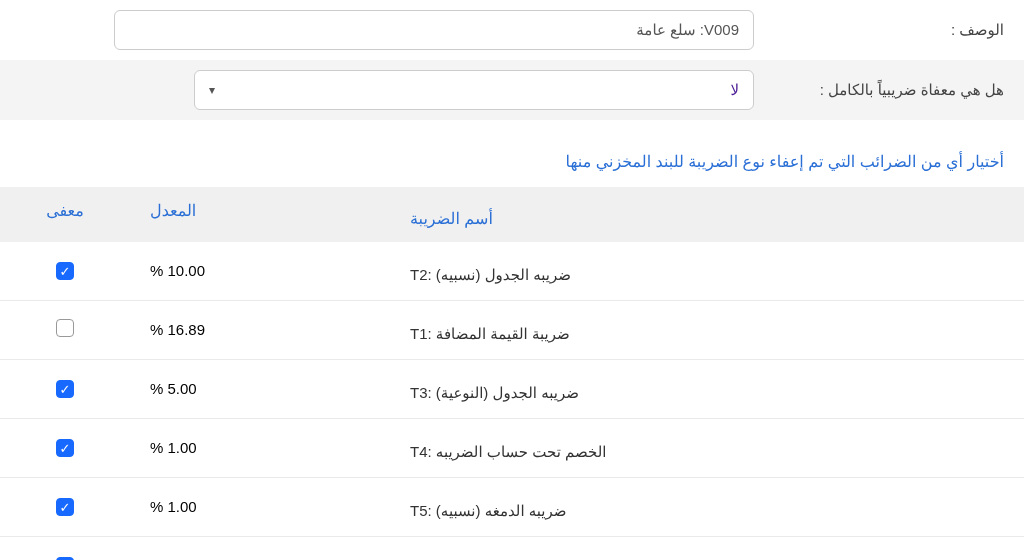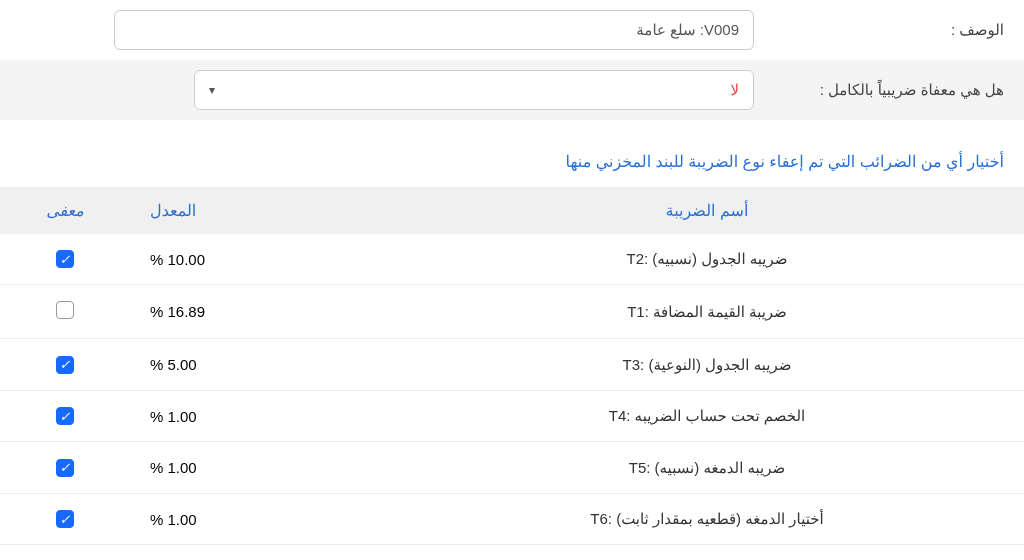--- a/index.html
+++ b/index.html
@@ -44,21 +44,21 @@
     height: 40px;
     border: 1px solid #ccc;
     border-radius: 6px;
     background: #fff;
     display: flex;
     align-items: center;
     justify-content: space-between;
     padding: 0 14px;
     cursor: pointer;
   }
-  .select-wrap .value { color: #ef4444; }
+  .select-wrap .value { color: #4c1d95; }
   .select-wrap .chevron {
     font-size: 12px;
     color: #555;
   }
   .section-title {
     color: #2a6fd6;
     font-size: 16px;
     padding: 28px 20px 10px 18px;
     line-height: 1.8;
   }
@@ -71,32 +71,32 @@
   }
   .table-row {
     display: flex;
     align-items: center;
     padding: 16px 0;
     border-bottom: 1px solid #eaeaea;
   }
   .col-name {
     flex: 1;
     padding: 0 20px;
-    text-align: center;
+    text-align: left;
+    margin-top: 8px;
   }
   .col-rate {
     width: 260px;
     text-align: left;
     padding-left: 20px;
     direction: ltr;
   }
   .col-exempt {
     width: 130px;
     text-align: center;
-    font-style: italic;
   }
   .checkbox {
     width: 18px;
     height: 18px;
     border: 1.5px solid #999;
     border-radius: 4px;
     display: inline-flex;
     align-items: center;
     justify-content: center;
     cursor: pointer;

